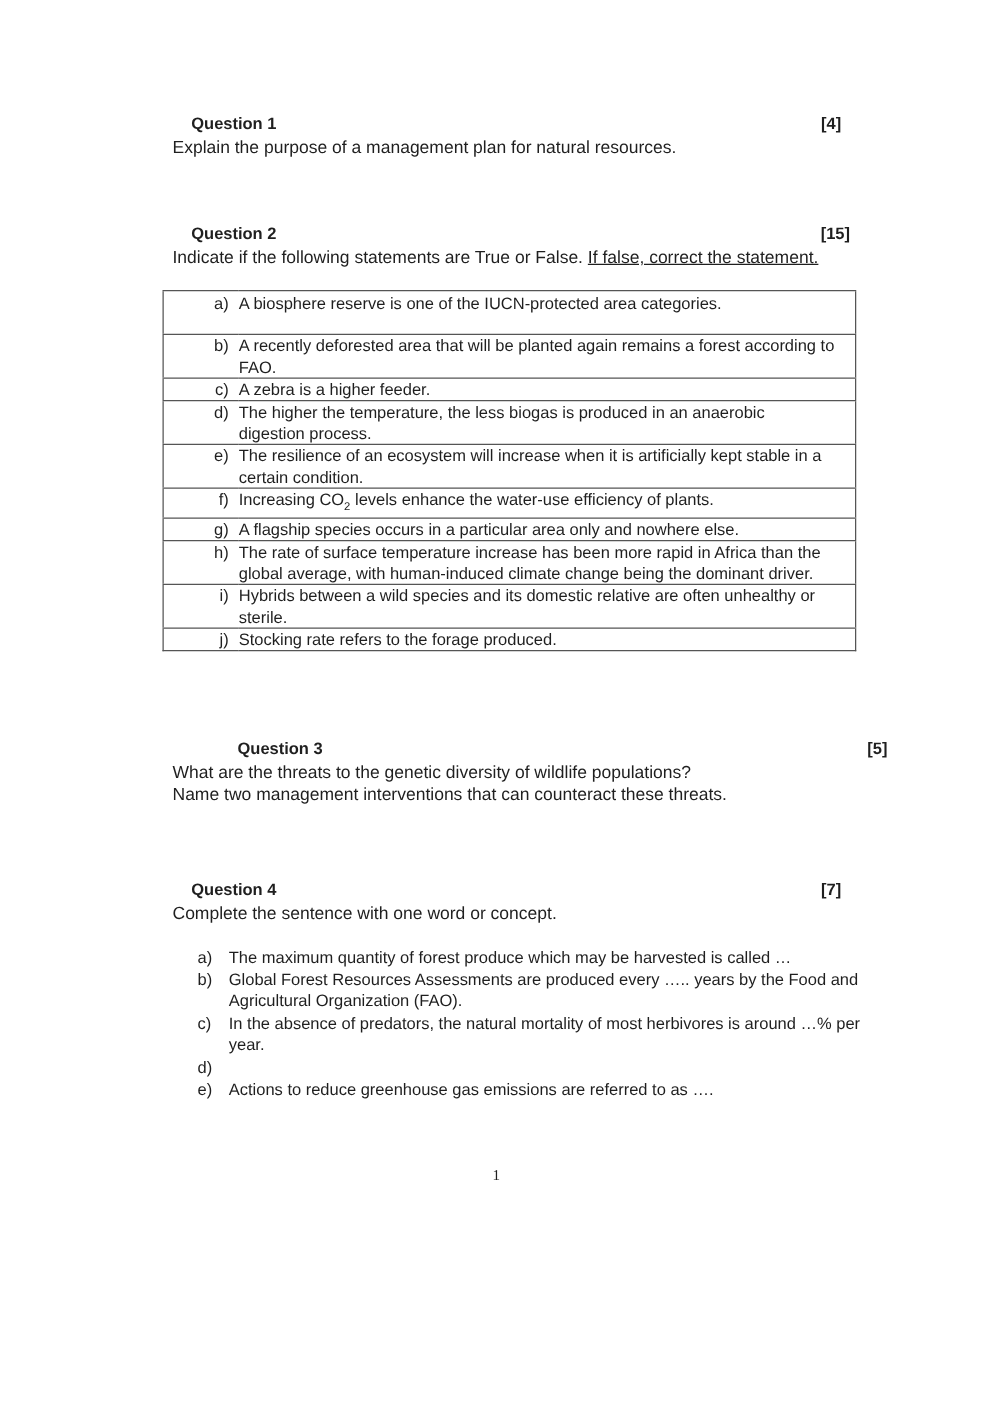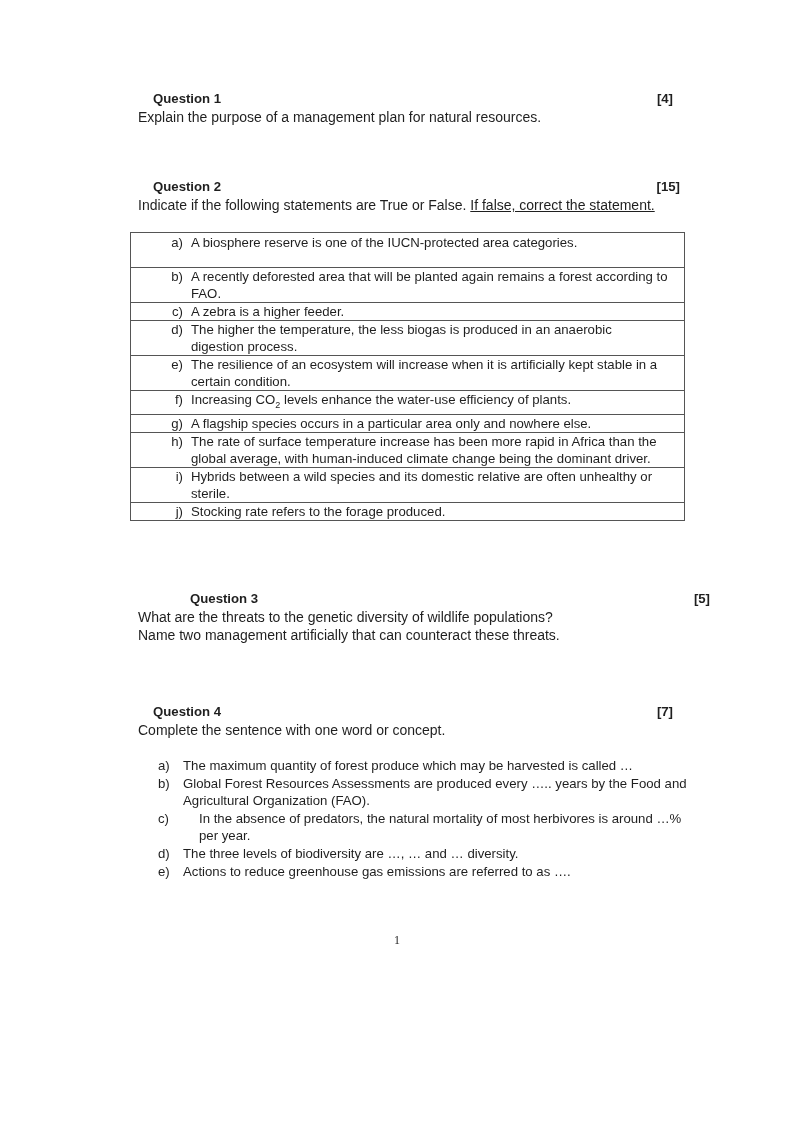--- a/index.html
+++ b/index.html
@@ -93,44 +93,43 @@
     <td class="txt">Stocking rate refers to the forage produced.</td>
   </tr>
 </tbody>
   </table>
 
 <div class="q-head" style="top:590px;margin-left:37px;">
   <span>Question 3</span>
   <span>[5]</span>
 </div>
 <div class="q-text" style="top:608px;">What are the threats to the genetic diversity of wildlife populations?</div>
-<div class="q-text" style="top:626px;">Name two management artificially that can counteract these threats.</div>
+<div class="q-text" style="top:626px;">Name two management interventions that can counteract these threats.</div>
 
 <div class="q-head" style="top:703px;">
   <span>Question 4</span>
   <span>[7]</span>
 </div>
 <div class="q-text" style="top:721px;">Complete the sentence with one word or concept.</div>
 
 <ul class="list" style="top:757px;">
   <li>
     <span class="lbl">a)</span>
     <span>The maximum quantity of forest produce which may be harvested is called …</span>
   </li>
   <li>
     <span class="lbl">b)</span>
     <span>Global Forest Resources Assessments are produced every ….. years by the Food and Agricultural Organization (FAO).</span>
   </li>
   <li>
     <span class="lbl">c)</span>
-    <span style="padding-right:8px;margin-left:16px;">In the absence of predators, the natural mortality of most herbivores is around …% per year.</span>
+    <span style="padding-right:8px;">In the absence of predators, the natural mortality of most herbivores is around …% per year.</span>
   </li>
   <li>
     <span class="lbl">d)</span>
-    <span>The three levels of biodiversity are …, … and … diversity.</span>
   </li>
   <li>
     <span class="lbl">e)</span>
     <span>Actions to reduce greenhouse gas emissions are referred to as ….</span>
   </li>
 </ul>
 
 <div class="pageno">1</div>
 
 </body></html>

